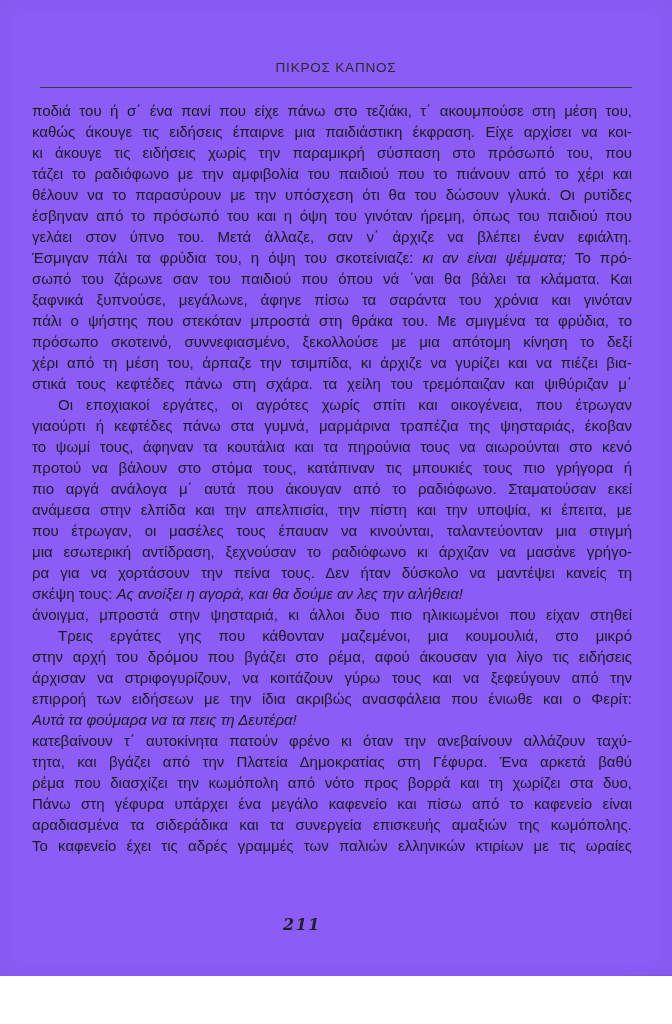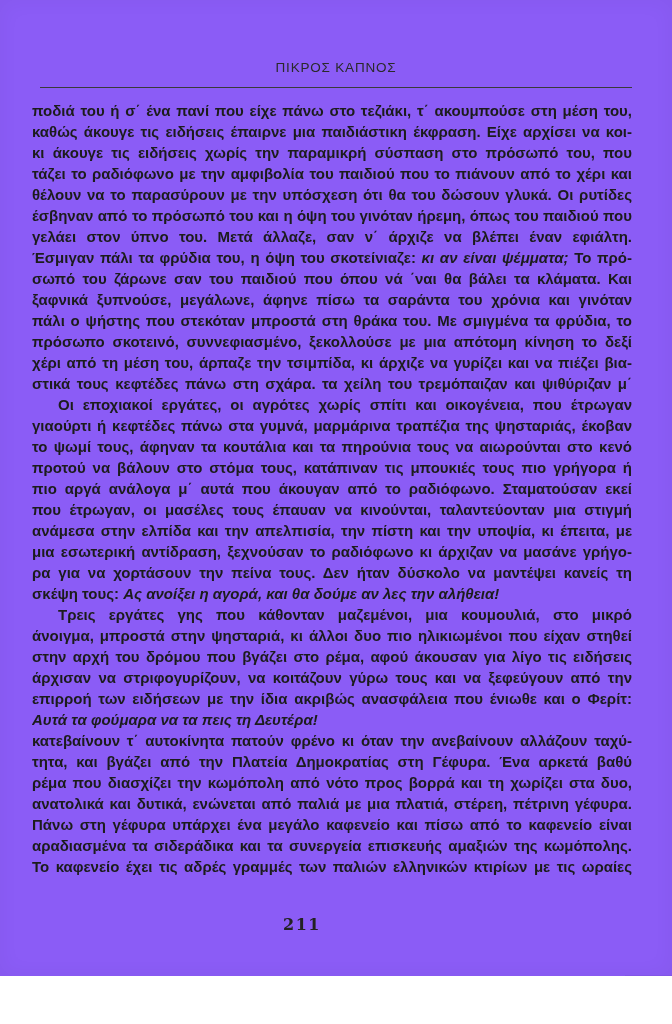--- a/index.html
+++ b/index.html
@@ -42,40 +42,40 @@
     color: #1c1c1c;
     font-size: 15px;
   }
   .tline {
     height: 21px;
     line-height: 21px;
     white-space: nowrap;
     text-align: justify;
     text-align-last: justify;
     overflow: hidden;
-    font-weight: bold;
   }
   .tline.lastline {
     text-align: left;
     text-align-last: left;
   }
   .tline.indent {
     padding-left: 26px;
   }
   .it {
     font-style: italic;
   }
   .page-number {
     position: absolute;
     top: 915px;
     left: 252px;
     width: 100px;
     text-align: center;
     font-family: "DejaVu Serif", serif;
     font-weight: bold;
+    font-style: italic;
     font-size: 16px;
     letter-spacing: 1.5px;
     color: #222222;
   }
   .scan-smudge-a {
     position: absolute;
     top: 1003px;
     left: 496px;
     width: 10px;
     height: 4px;
@@ -111,35 +111,34 @@
       <div class="tline"><span>ξαφνικά ξυπνούσε, μεγάλωνε, άφηνε πίσω τα σαράντα του χρόνια και γινόταν</span></div>
       <div class="tline"><span>πάλι ο ψήστης που στεκόταν μπροστά στη θράκα του. Με σμιγμένα τα φρύδια, το</span></div>
       <div class="tline"><span>πρόσωπο σκοτεινό, συννεφιασμένο, ξεκολλούσε με μια απότομη κίνηση το δεξί</span></div>
       <div class="tline"><span>χέρι από τη μέση του, άρπαζε την τσιμπίδα, κι άρχιζε να γυρίζει και να πιέζει βια-</span></div>
       <div class="tline"><span>στικά τους κεφτέδες πάνω στη σχάρα. τα χείλη του τρεμόπαιζαν και ψιθύριζαν μ΄</span></div>
       <div class="tline indent"><span>Οι εποχιακοί εργάτες, οι αγρότες χωρίς σπίτι και οικογένεια, που έτρωγαν</span></div>
       <div class="tline"><span>γιαούρτι ή κεφτέδες πάνω στα γυμνά, μαρμάρινα τραπέζια της ψησταριάς, έκοβαν</span></div>
       <div class="tline"><span>το ψωμί τους, άφηναν τα κουτάλια και τα πηρούνια τους να αιωρούνται στο κενό</span></div>
       <div class="tline"><span>προτού να βάλουν στο στόμα τους, κατάπιναν τις μπουκιές τους πιο γρήγορα ή</span></div>
       <div class="tline"><span>πιο αργά ανάλογα μ΄ αυτά που άκουγαν από το ραδιόφωνο. Σταματούσαν εκεί</span></div>
+      <div class="tline"><span>ανάμεσα στην ελπίδα και την απελπισία, την πίστη και την υποψία, κι έπειτα, με</span></div>
       <div class="tline"><span>που έτρωγαν, οι μασέλες τους έπαυαν να κινούνται, ταλαντεύονταν μια στιγμή</span></div>
-      <div class="tline"><span>ανάμεσα στην ελπίδα και την απελπισία, την πίστη και την υποψία, κι έπειτα, με</span></div>
       <div class="tline"><span>μια εσωτερική αντίδραση, ξεχνούσαν το ραδιόφωνο κι άρχιζαν να μασάνε γρήγο-</span></div>
       <div class="tline"><span>ρα για να χορτάσουν την πείνα τους. Δεν ήταν δύσκολο να μαντέψει κανείς τη</span></div>
       <div class="tline lastline"><span>σκέψη τους: </span><span class="it">Ας ανοίξει η αγορά, και θα δούμε αν λες την αλήθεια!</span></div>
+      <div class="tline"><span>άνοιγμα, μπροστά στην ψησταριά, κι άλλοι δυο πιο ηλικιωμένοι που είχαν στηθεί</span></div>
       <div class="tline indent"><span>Τρεις εργάτες γης που κάθονταν μαζεμένοι, μια κουμουλιά, στο μικρό</span></div>
-      <div class="tline"><span>άνοιγμα, μπροστά στην ψησταριά, κι άλλοι δυο πιο ηλικιωμένοι που είχαν στηθεί</span></div>
       <div class="tline"><span>στην αρχή του δρόμου που βγάζει στο ρέμα, αφού άκουσαν για λίγο τις ειδήσεις</span></div>
       <div class="tline"><span>άρχισαν να στριφογυρίζουν, να κοιτάζουν γύρω τους και να ξεφεύγουν από την</span></div>
       <div class="tline"><span>επιρροή των ειδήσεων με την ίδια ακριβώς ανασφάλεια που ένιωθε και ο Φερίτ:</span></div>
       <div class="tline lastline"><span class="it">Αυτά τα φούμαρα να τα πεις τη Δευτέρα!</span></div>
       <div class="tline"><span>κατεβαίνουν τ΄ αυτοκίνητα πατούν φρένο κι όταν την ανεβαίνουν αλλάζουν ταχύ-</span></div>
       <div class="tline"><span>τητα, και βγάζει από την Πλατεία Δημοκρατίας στη Γέφυρα. Ένα αρκετά βαθύ</span></div>
       <div class="tline"><span>ρέμα που διασχίζει την κωμόπολη από νότο προς βορρά και τη χωρίζει στα δυο,</span></div>
-      <div class="tline"><span>ανατολικά και δυτικά, ενώνεται από παλιά με μια πλατιά, στέρεη, πέτρινη γέφυρα.</span></div>
       <div class="tline"><span>Πάνω στη γέφυρα υπάρχει ένα μεγάλο καφενείο και πίσω από το καφενείο είναι</span></div>
       <div class="tline"><span>αραδιασμένα τα σιδεράδικα και τα συνεργεία επισκευής αμαξιών της κωμόπολης.</span></div>
       <div class="tline"><span>Το καφενείο έχει τις αδρές γραμμές των παλιών ελληνικών κτιρίων με τις ωραίες</span></div>
     </div>
 
   <div class="page-number">211</div>
 
   <div class="scan-smudge-a"></div>
   <div class="scan-smudge-b"></div>
 </div>

